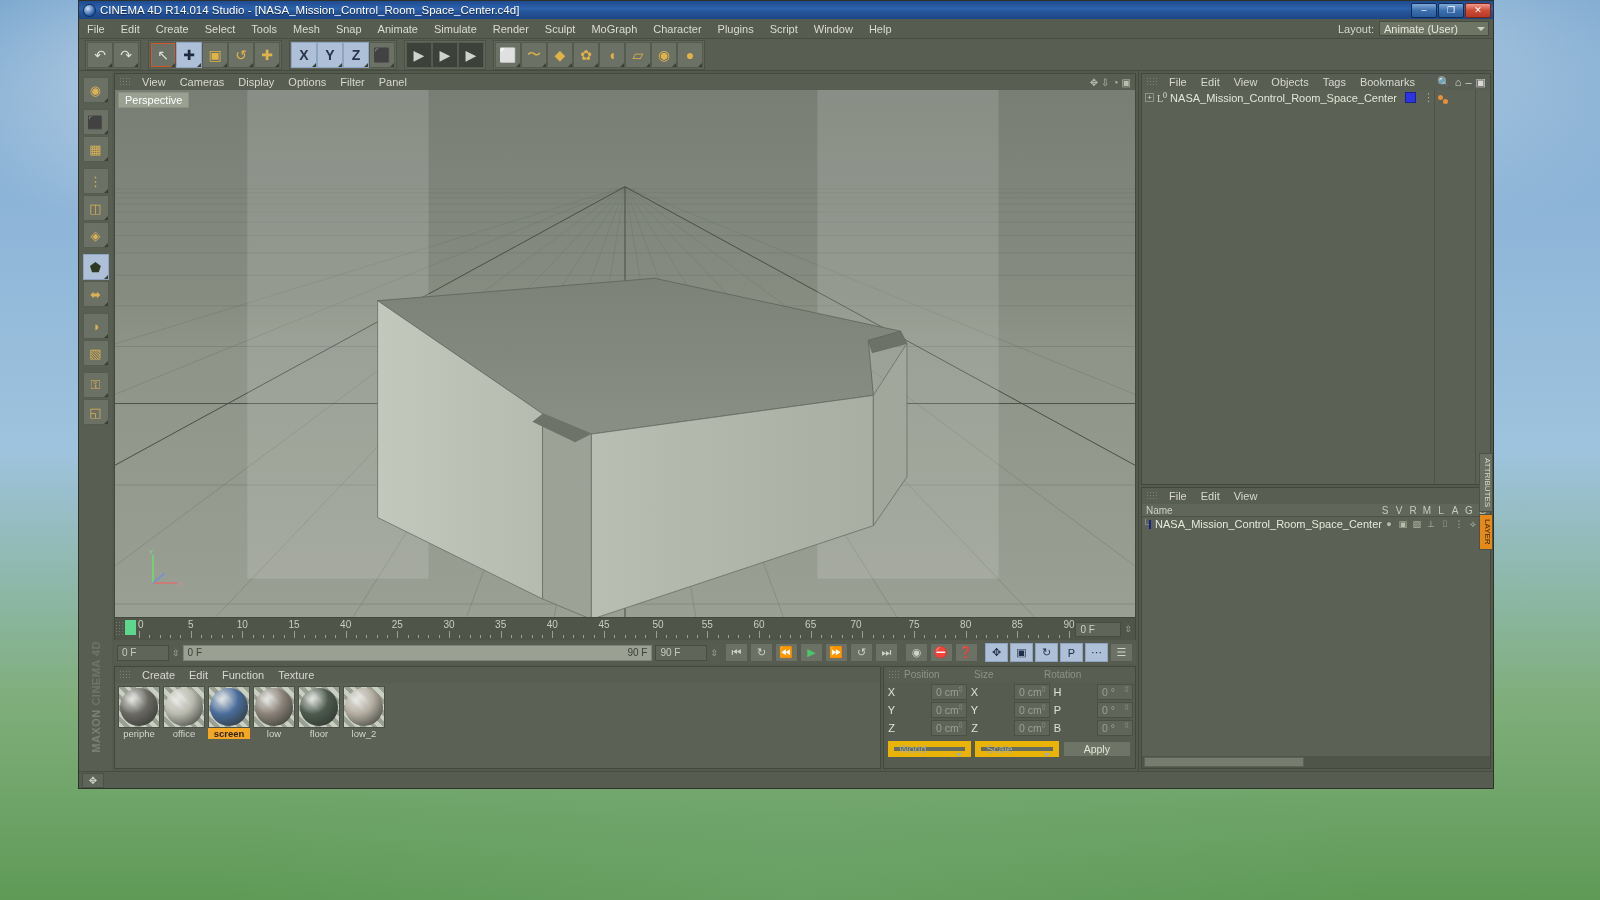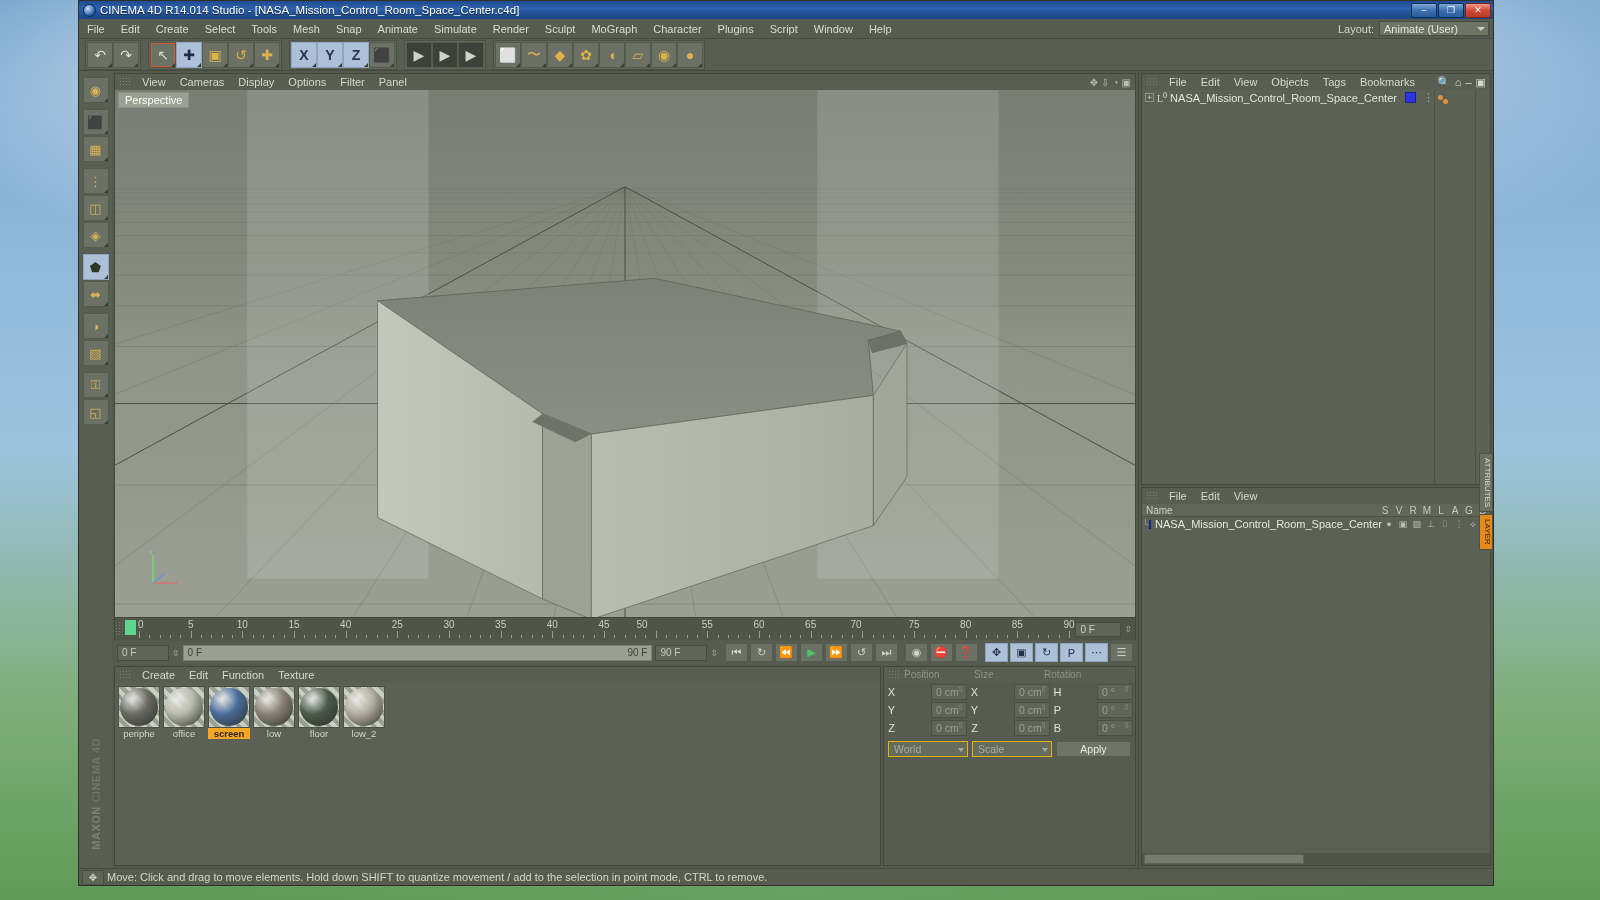--- a/index.html
+++ b/index.html
@@ -15,21 +15,21 @@
   #desktop {
     position:absolute; inset:0;
     background:
       radial-gradient(ellipse 600px 280px at 15% 8%, rgba(255,255,255,.55), rgba(255,255,255,0) 60%),
       radial-gradient(ellipse 700px 300px at 85% 5%, rgba(255,255,255,.40), rgba(255,255,255,0) 62%),
       radial-gradient(ellipse 900px 400px at 50% 100%, rgba(120,170,120,.35), rgba(0,0,0,0) 65%),
       linear-gradient(180deg,#6d9ec9 0%, #8fb6d8 25%, #9ec3de 50%, #7fae7a 78%, #5f9a57 100%);
   }
   
   #c4dwin {
-    position:absolute; left:78px; top:0; width:1416px; height:886px;
+    position:absolute; left:78px; top:0; width:1416px; height:789px;
     background:#5b6154;
     border:1px solid #2e3228;
     display:flex; flex-direction:column;
   }
   
   #titlebar {
     height:18px; flex:0 0 18px;
     background:linear-gradient(180deg,#1f4a8f 0%, #2e63ae 45%, #27569c 55%, #1c4687 100%);
     display:flex; align-items:center; padding:0 2px;
     color:#fff; font-size:11.5px;
@@ -145,21 +145,21 @@
   #coords { width:253px; flex:0 0 253px; border:1px solid #43483d; background:#565c4f; display:flex; flex-direction:column;}
   #coordhead { height:15px; display:flex; align-items:center; background:#585e51; font-size:10px; color:#8e9486;}
   #coordhead .grip{width:12px;height:10px;margin:0 4px;background-image:radial-gradient(#7d8476 40%,transparent 41%);background-size:3px 3px;}
   #coordhead .ch { width:70px; text-align:left; }
   .crow { display:flex; align-items:center; height:17px; margin:1px 2px; gap:2px;}
   .clbl { width:11px; text-align:center; font-size:11px; color:#dfe5d5; }
   .cfield { flex:1; height:16px; background:#5f6659; border:1px solid #4a5043; color:#9aa18f; font-size:10.5px;
      display:flex; align-items:center; padding-left:4px; position:relative;margin-left:32px;}
   .cfield .spin{ position:absolute; right:2px; top:2px; color:#8b917f; font-size:8px; line-height:6px;}
   .cbtnrow { display:flex; gap:4px; margin:4px 4px 0 4px; }
-  .csel { flex:1; height:16px; background:#656c5e; border:1px solid #eab308; color:#a7ad9c; font-size:10.5px;
+  .csel { flex:1; height:16px; background:#656c5e; border:6px solid #eab308; color:#a7ad9c; font-size:10.5px;
      display:flex; align-items:center; padding-left:5px; position:relative;}
   .csel .arw{position:absolute;right:3px;top:6px;width:0;height:0;border-left:3.5px solid transparent;border-right:3.5px solid transparent;border-top:4px solid #a7ad9c;}
   .capply { flex:1; height:16px; background:#6e7567; border:1px solid #565c4e; color:#e2e8d8; font-size:10.5px;
      display:flex; align-items:center; justify-content:center;}
 
   
   #objmgr { flex:0 0 412px; display:flex; flex-direction:column; border:1px solid #43483d; margin:2px 2px 0 2px; background:#565c4f;}
   #objmenu { height:16px; flex:0 0 16px; display:flex; align-items:center; background:#585e51; }
   #objmenu .grip{width:12px;height:10px;margin:0 4px;background-image:radial-gradient(#7d8476 40%,transparent 41%);background-size:3px 3px;}
   #objmenu .mi{ padding:0 7px; line-height:16px; font-size:11px;}
@@ -628,21 +628,21 @@
             <div class="tlab" style="left: 14px; transform: translateX(-1px);">0</div>
             <div class="tlab" style="left: 65.6667px;">5</div>
             <div class="tlab" style="left: 117.333px;">10</div>
             <div class="tlab" style="left: 169px;">15</div>
             <div class="tlab" style="left: 220.667px;">40</div>
             <div class="tlab" style="left: 272.333px;">25</div>
             <div class="tlab" style="left: 324px;">30</div>
             <div class="tlab" style="left: 375.667px;">35</div>
             <div class="tlab" style="left: 427.333px;">40</div>
             <div class="tlab" style="left: 479px;">45</div>
-            <div class="tlab" style="left: 517px;">50</div>
+            <div class="tlab" style="left: 533px;">50</div>
             <div class="tlab" style="left: 582.333px;">55</div>
             <div class="tlab" style="left: 634px;">60</div>
             <div class="tlab" style="left: 685.667px;">65</div>
             <div class="tlab" style="left: 731px;">70</div>
             <div class="tlab" style="left: 789px;">75</div>
             <div class="tlab" style="left: 840.667px;">80</div>
             <div class="tlab" style="left: 892.333px;">85</div>
             <div class="tlab" style="left: 944px;">90</div>
           </div>
         <div id="tlfield">0 F</div>
@@ -921,15 +921,14 @@
 
       <div id="rtabs">
           <div class="rtab">ATTRIBUTES</div>
           <div class="rtab orange">LAYER</div>
         </div>
     </div>
   </div>
 
   <div id="statusbar">
     <div class="sicon">✥</div>
-    <div>Move: Click and drag to move elements. Hold down SHIFT to quantize movement / add to the selection in point mode, CTRL to remove.</div>
   </div>
 </div>
 
 </body></html>

